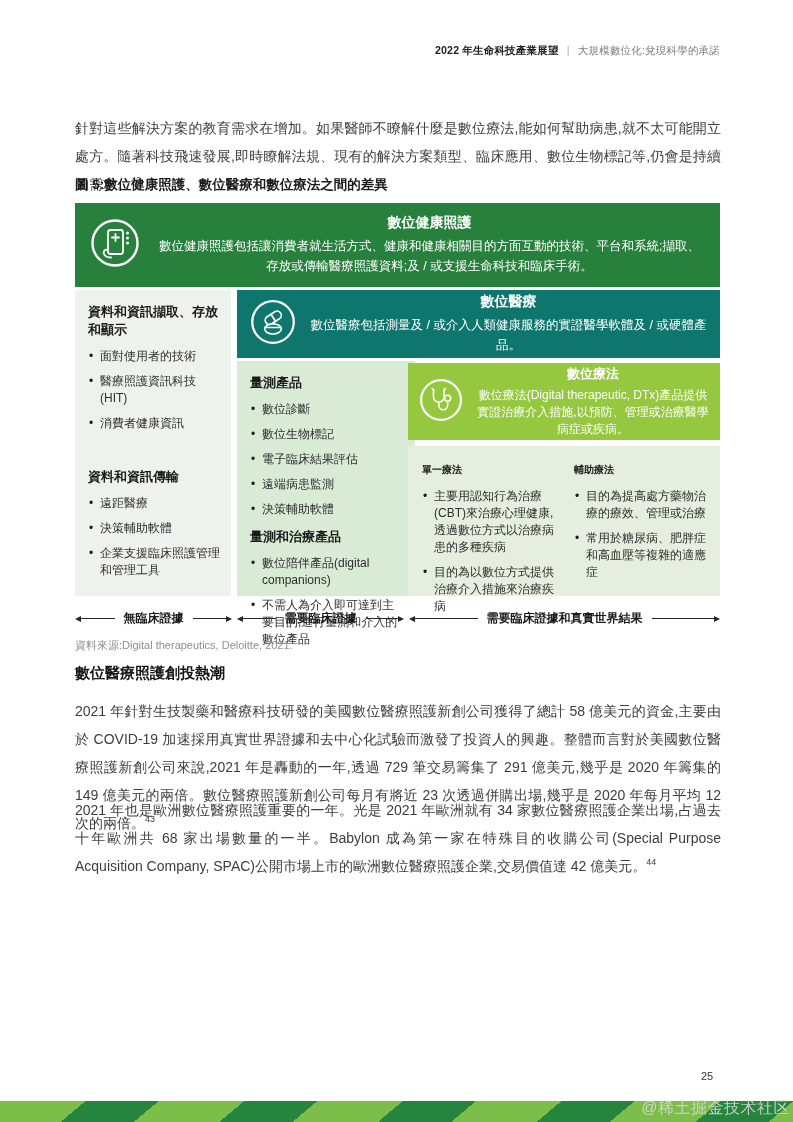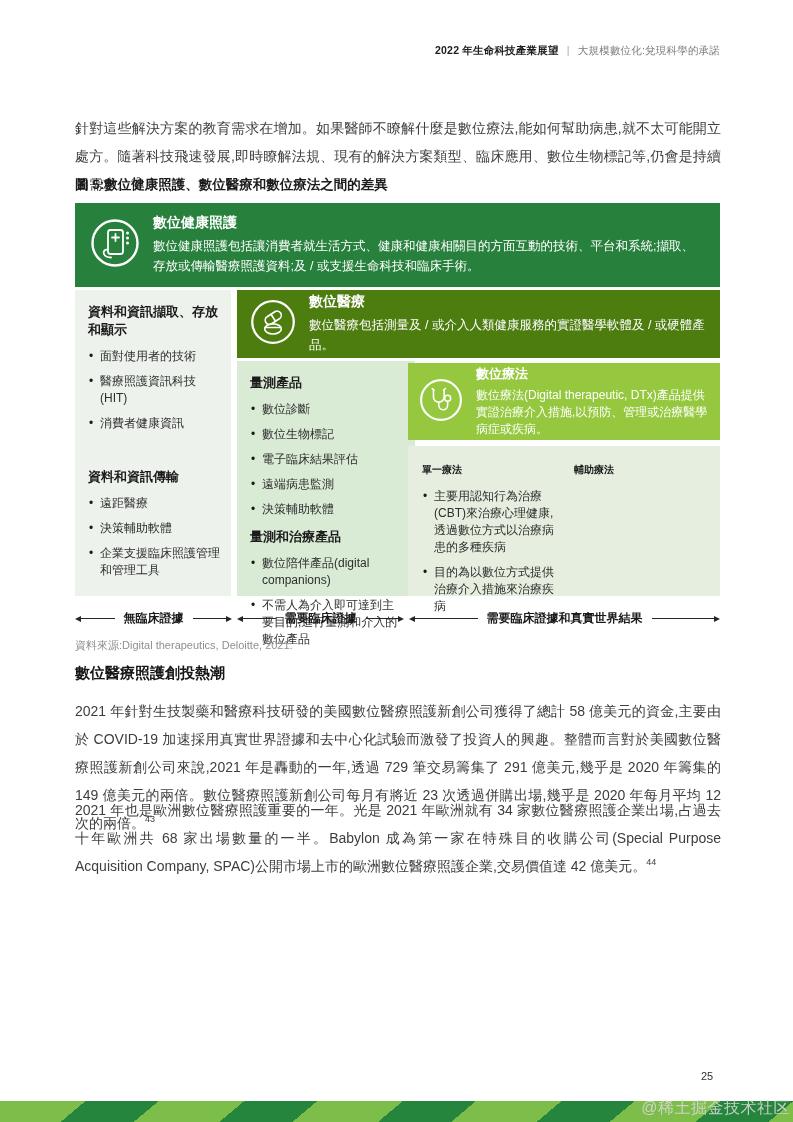--- a/index.html
+++ b/index.html
@@ -22,30 +22,30 @@
   .para sup { font-size: 9px; vertical-align: super; line-height: 0; }
   .intro { top: 114px; }
   .p1 { top: 697px; }
   .p2 { top: 796px; }
 
   .fig-caption { position: absolute; top: 176px; left: 75px; font-size: 13.5px; font-weight: bold; color: #1b1b1b; }
   .section-heading { position: absolute; top: 664px; left: 75px; font-size: 15px; font-weight: bold; color: #161616; }
 
   
   .figure { position: absolute; top: 203px; left: 75px; width: 645px; height: 432px; }
-  .band { position: absolute; display: flex; align-items: center; color: #fff; }
+  .band { position: absolute; display: flex; align-items: center; color: #fff; text-align: center; }
   .band .txt { margin-left: 12px; }
   .band .b-title { font-weight: bold; margin-bottom: 4px; }
   .band .b-desc { line-height: 20px; }
 
   .band-top { left: 0; top: 0; width: 645px; height: 84px; background: #27813D; padding: 0 14px; }
   .band-top .b-title { font-size: 14px; }
   .band-top .b-desc { font-size: 12.5px; }
 
-  .band-mid { left: 162px; top: 87px; width: 483px; height: 68px; background: #4d7c0f; padding: 0 12px; }
+  .band-mid { left: 162px; top: 87px; width: 483px; height: 68px; background: #0f766e; padding: 0 12px; }
   .band-mid .b-title { font-size: 14px; }
   .band-mid .b-desc { font-size: 12.5px; }
 
   .band-dtx { left: 333px; top: 160px; width: 312px; height: 77px; background: #95C83E; padding: 12px 10px; }
   .band-dtx .b-title { font-size: 13px; }
   .band-dtx .b-desc { font-size: 12px; line-height: 17px; }
 
   .icon-circle { flex: 0 0 auto; }
 
   .colbox { position: absolute; color: #222; }
@@ -196,20 +196,24 @@
     <div class="colbox box-right">
       <div class="therapy-col">
         <h4>單一療法</h4>
         <ul>
           <li>主要用認知行為治療(CBT)來治療心理健康,透過數位方式以治療病患的多種疾病</li>
           <li>目的為以數位方式提供治療介入措施來治療疾病</li>
         </ul>
       </div>
       <div class="therapy-col">
         <h4>輔助療法</h4>
+        <ul>
+          <li>目的為提高處方藥物治療的療效、管理或治療</li>
+          <li>常用於糖尿病、肥胖症和高血壓等複雜的適應症</li>
+        </ul>
       </div>
     </div>
 
     <div class="arrows">
       <div class="arrow-seg seg1">
         <span class="tri tri-l"></span>
         <span class="line"></span>
         <span class="lbl">無臨床證據</span>
         <span class="line"></span>
         <span class="tri tri-r"></span>

